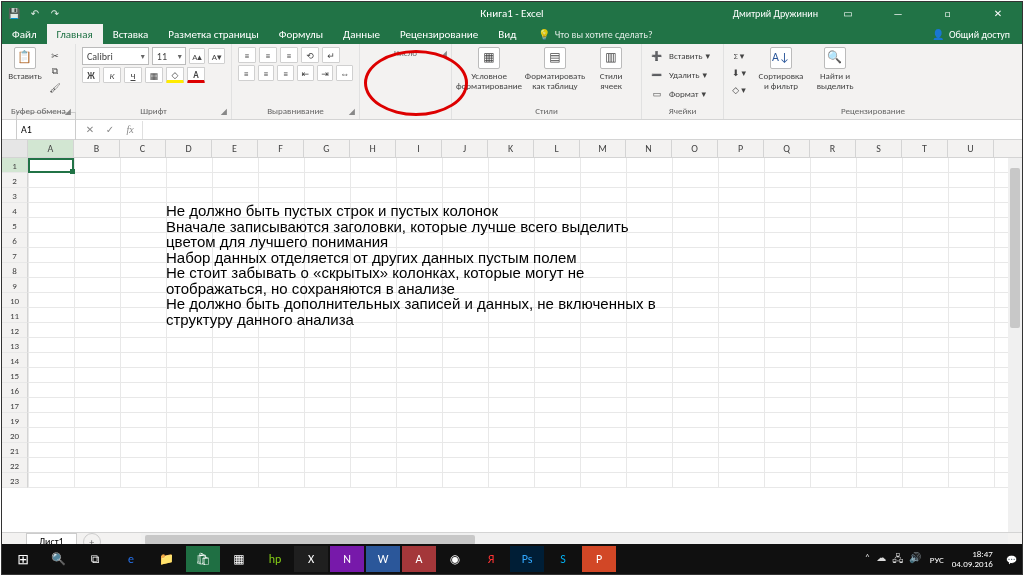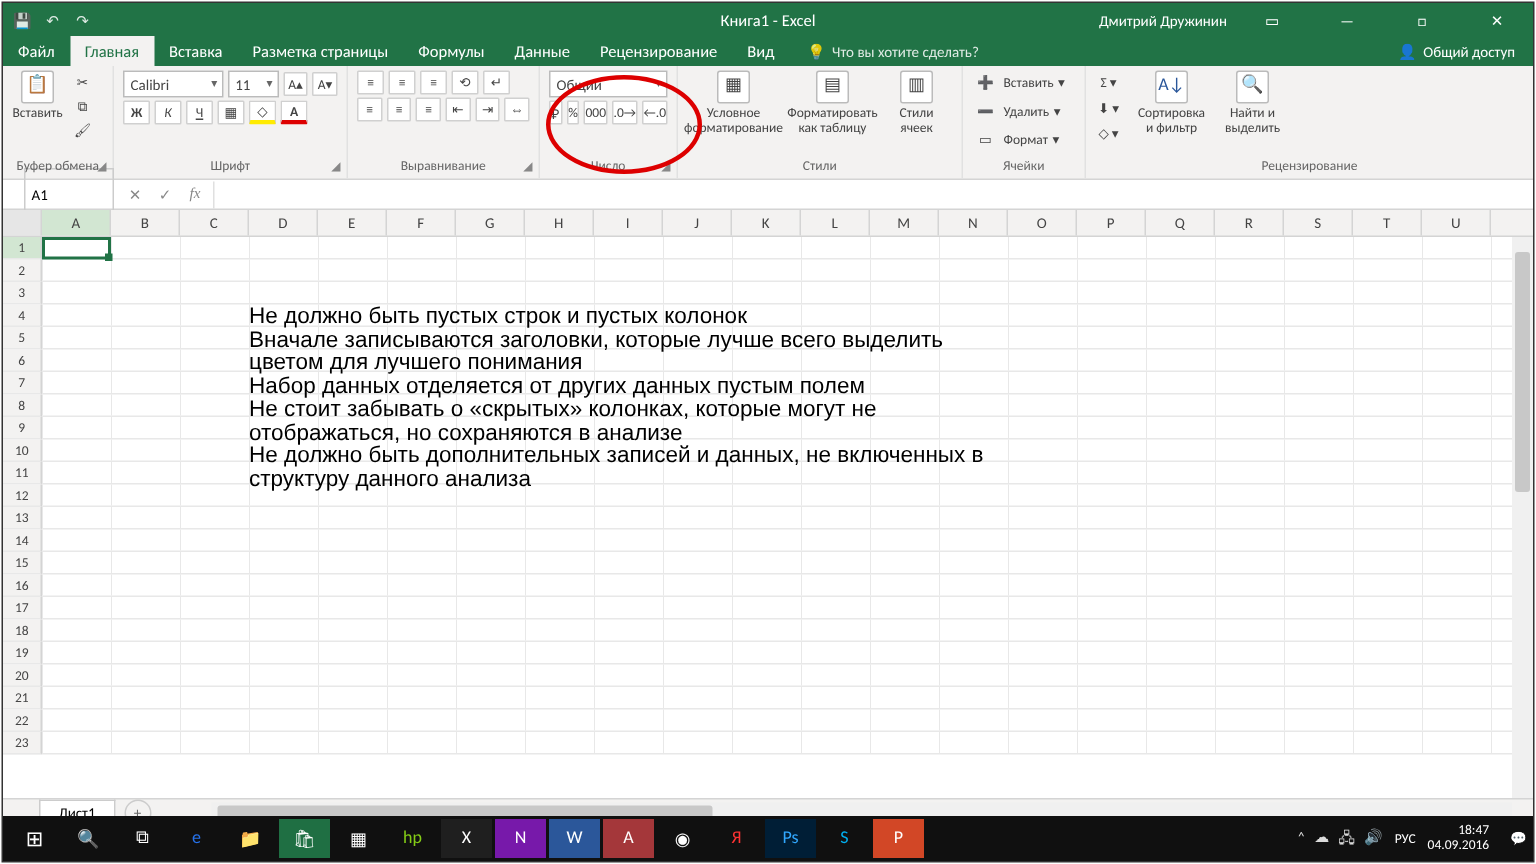--- a/index.html
+++ b/index.html
@@ -64,21 +64,21 @@
 .cellgrid { position: absolute; inset: 0; background-image: linear-gradient(to right, #e8e8e8 1px, transparent 1px); background-size: 46px 100%; }
 
 .active-cell { position: absolute; left: 26px; top: 18px; width: 46px; height: 15px; border: 2px solid #217346; z-index: 5; background: #fff; }
 .active-cell::after { content: ""; position: absolute; right: -3px; bottom: -3px; width: 5px; height: 5px; background: #217346; }
 
 .overlay-text { position: absolute; left: 164px; top: 63px; font-family: Arial, sans-serif; font-size: 15px; line-height: 15.5px; color: #000; z-index: 3; width: 640px; white-space: pre-line; }
 
 
 .vscroll { position: absolute; right: 0; top: 18px; bottom: 0; width: 14px; background: #f0f0f0; }
 .vscroll .thumb { position: absolute; left: 2px; right: 2px; top: 10px; height: 160px; background: #c8c8c8; border-radius: 2px; }
-.hscroll-area { height: 18px; display: flex; background: #f3f2f1; border-top: 1px solid #d4d4d4; align-items: center; }
+.hscroll-area { height: 18px; display: flex; background: #f3f2f1; border-top: 1px solid #d4d4d4; }
 .sheet-tab { height: 18px; padding: 0 12px; background: #fff; border: 1px solid #ccc; border-bottom: none; font-size: 10px; line-height: 16px; margin-left: 24px; }
 .addsheet { width: 18px; height: 18px; border: 1px solid #ccc; border-radius: 50%; display: flex; align-items: center; justify-content: center; margin-left: 6px; font-size: 10px; color: #666; }
 .hscroll { flex: 1; height: 14px; margin: 0 14px 0 40px; background: #f0f0f0; position: relative; }
 .hscroll .thumb { position: absolute; top: 2px; bottom: 2px; left: 4px; width: 330px; background: #c8c8c8; border-radius: 2px; }
 
 
 .status { height: 18px; background: #f3f2f1; border-top: 1px solid #d4d4d4; display: flex; align-items: center; font-size: 10px; color: #555; padding: 0 6px; }
 .status .spacer { flex: 1; }
 .viewbtn { width: 22px; height: 14px; border: 1px solid #ccc; margin-left: 2px; display: inline-flex; align-items: center; justify-content: center; font-size: 8px; }
 .zoom-slider { width: 80px; height: 4px; background: #ccc; margin: 0 6px; position: relative; }
@@ -189,32 +189,20 @@
           <span class="minibtn">≡</span>
           <span class="minibtn">⇤</span>
           <span class="minibtn">⇥</span>
           <span class="minibtn">⇔</span>
         </div>
       </div>
       <div class="label"><span>Выравнивание</span><span class="dlg">◢</span></div>
     </div>
 
     <div class="group" style="width:92px">
-      <div class="col">
-        <div class="minirow">
-            <div class="dd" style="width:80px">Общий</div>
-          </div>
-        <div class="minirow">
-          <span class="minibtn">₽</span>
-          <span class="minibtn">%</span>
-          <span class="minibtn">000</span>
-          <span class="minibtn">.0→</span>
-          <span class="minibtn">←.0</span>
-        </div>
-      </div>
       <div class="label"><span>Число</span><span class="dlg">◢</span></div>
     </div>
 
     <div class="group" style="width:190px">
       <div class="controls">
         <div class="bigbtn" style="width:62px">
             <div class="ico">▦</div>
             <span>Условное форматирование</span>
           </div>
         <div class="bigbtn" style="width:62px">
@@ -390,26 +378,20 @@
             <div class="cellgrid"></div>
           </div>
         </div>
         <div class="row">
           <div class="rowh">17</div>
           <div class="cells">
             <div class="cellgrid"></div>
           </div>
         </div>
         <div class="row">
-          <div class="rowh">18</div>
-          <div class="cells">
-            <div class="cellgrid"></div>
-          </div>
-        </div>
-        <div class="row">
           <div class="rowh">19</div>
           <div class="cells">
             <div class="cellgrid"></div>
           </div>
         </div>
         <div class="row">
           <div class="rowh">20</div>
           <div class="cells">
             <div class="cellgrid"></div>
           </div>

